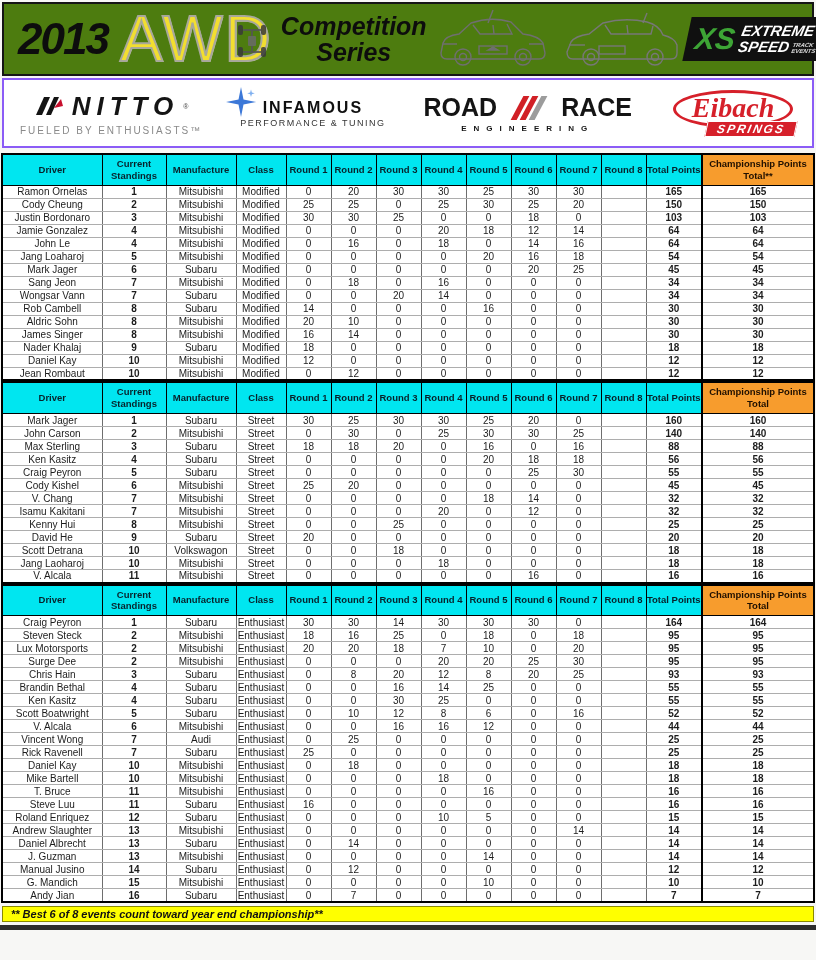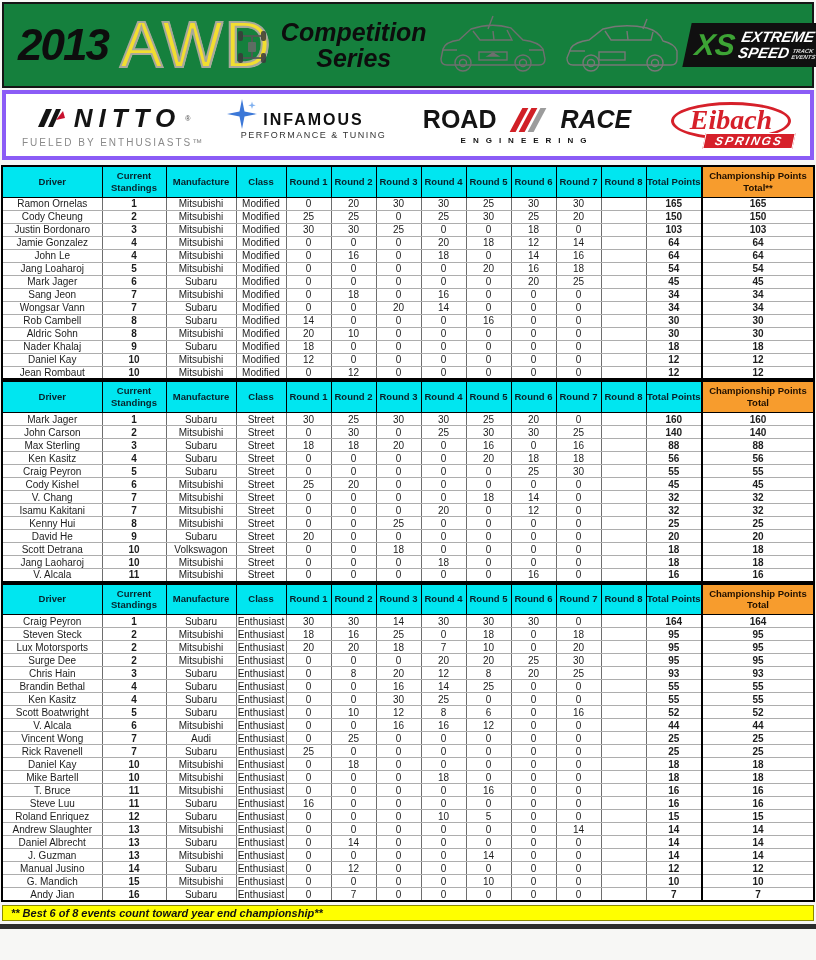--- a/index.html
+++ b/index.html
@@ -1,20 +1,20 @@
 <!DOCTYPE html>
 <html style="--header-cyan: #00E6F0; --header-orange: #F79C2D; --footer-yellow: #FFFF00; --awd-yellow: #F2DE30; --eibach-red: #D6202A; --nitto-red: #C8102E; --infamous-blue: #3C78D8; --roadrace-red: #D12026; --xs-green: #3DA435;"><head>
 <meta charset="utf-8">
 <style>
   * { box-sizing: border-box; margin: 0; padding: 0; }
   html,body { width: 816px; height: 960px; overflow: hidden; background: #f7f7f5;
               font-family: "Liberation Sans", sans-serif; color: #111; }
 
   
-  .banner { margin: 2px 2px 0; height: 86px; background: #15803d; border: 2px solid #151515;
+  .banner { margin: 2px 2px 0; height: 74px; background: #4d7c0f; border: 2px solid #151515;
             display: flex; align-items: center; }
   .year { font-size: 44px; font-weight: bold; font-style: italic; letter-spacing: -2px;
           margin-left: 14px; color: #0d0d0d; }
   .awd-wrap { position: relative; margin-left: 12px; line-height: 1; }
   .awd { font-size: 64px; font-weight: normal; letter-spacing: 2px;
          color: var(--awd-yellow, #F2DE30);
          -webkit-text-stroke: 2px #a8a89a;
          text-shadow: 1px 1px 0 #b9b9a8; }
   .drivetrain { position: absolute; right: 4px; top: 17px; opacity: .85; }
   .series { margin-left: 8px; text-align: center; font-size: 25px; font-weight: bold;
@@ -25,36 +25,36 @@
              display: flex; align-items: center; gap: 5px; }
   .xs-x { color: #3DA435; font-size: 30px; font-weight: 900; font-style: italic;
           transform: skewX(6deg); }
   .xs-lines { display: flex; flex-direction: column; color: #fff; font-weight: 900;
               font-style: italic; font-size: 15px; line-height: 1.05; }
   .xs-speed-row { display: flex; align-items: flex-end; gap: 3px; }
   .xs-track { font-size: 6px; font-weight: bold; color: #ddd; line-height: 1.1;
               text-align: left; }
 
   
-  .sponsors { margin: 2px 2px 0; height: 70px; background: #fff; border: 4px solid #8b5cf6;
+  .sponsors { margin: 2px 2px 0; height: 70px; background: #fff; border: 2px solid #8b5cf6;
               display: flex; align-items: center; justify-content: space-between;
               padding: 0 16px; }
   .sponsor { display: flex; flex-direction: column; align-items: center; }
   .nitto-top { display: flex; align-items: center; gap: 4px; }
   .nitto-name { font-size: 26px; font-weight: bold; font-style: italic;
                 letter-spacing: 6px; color: #141414; }
   .nitto-reg { font-size: 7px; vertical-align: top; color: #444; }
   .nitto-tag { font-size: 10px; letter-spacing: 2px; color: #8a8a8a; margin-top: 3px; }
   .infamous { position: relative; }
   .infamous-star { position: absolute; left: -14px; top: -12px; }
   .infamous-name { font-size: 16px; font-weight: 800; letter-spacing: 2px; color: #101010; }
   .infamous-tag { font-size: 9px; letter-spacing: 1.5px; color: #333; margin-top: 1px; }
   .roadrace-top { display: flex; align-items: center; gap: 16px; }
   .rr-word { font-size: 25px; font-weight: bold; color: #141414; }
-  .rr-race { font-style: italic; }
+  .rr-race { }
   .rr-slashes { display: flex; gap: 3px; margin: 0 4px; }
   .rr-slash { width: 6px; height: 24px; transform: skewX(-28deg); }
   .rr-tag { font-size: 8px; font-weight: bold; letter-spacing: 7px; color: #141414;
             margin-top: 2px; }
   .eibach-oval { border: 3px solid var(--eibach-red, #D6202A); border-radius: 50%;
                  padding: 1px 16px 3px; }
   .eibach-name { font-family: "Liberation Serif", serif; font-style: italic;
                  font-weight: bold; font-size: 28px; color: var(--eibach-red, #D6202A);
                  line-height: 1; }
   .eibach-springs { background: var(--eibach-red, #D6202A); color: #fff; font-weight: bold;
@@ -409,20 +409,36 @@
           <td>0</td>
           <td>0</td>
           <td>0</td>
           <td>0</td>
           <td>0</td>
           <td></td>
           <td class="bold total-col">30</td>
           <td class="bold champ-col">30</td>
         </tr>
         <tr>
+          <td>James Singer</td>
+          <td class="bold">8</td>
+          <td>Mitsubishi</td>
+          <td>Modified</td>
+          <td>16</td>
+          <td>14</td>
+          <td>0</td>
+          <td>0</td>
+          <td>0</td>
+          <td>0</td>
+          <td>0</td>
+          <td></td>
+          <td class="bold total-col">30</td>
+          <td class="bold champ-col">30</td>
+        </tr>
+        <tr>
           <td>Nader Khalaj</td>
           <td class="bold">9</td>
           <td>Subaru</td>
           <td>Modified</td>
           <td>18</td>
           <td>0</td>
           <td>0</td>
           <td>0</td>
           <td>0</td>
           <td>0</td>

